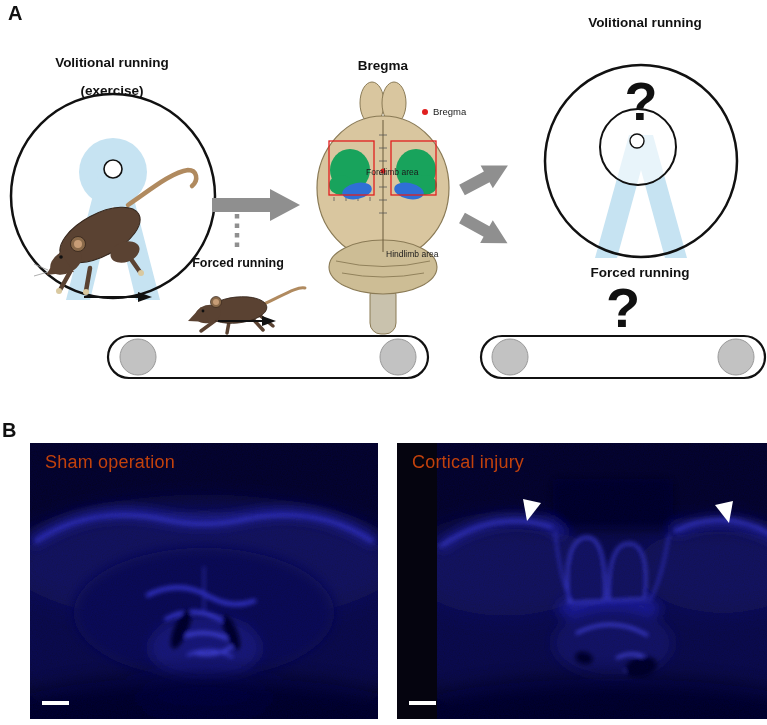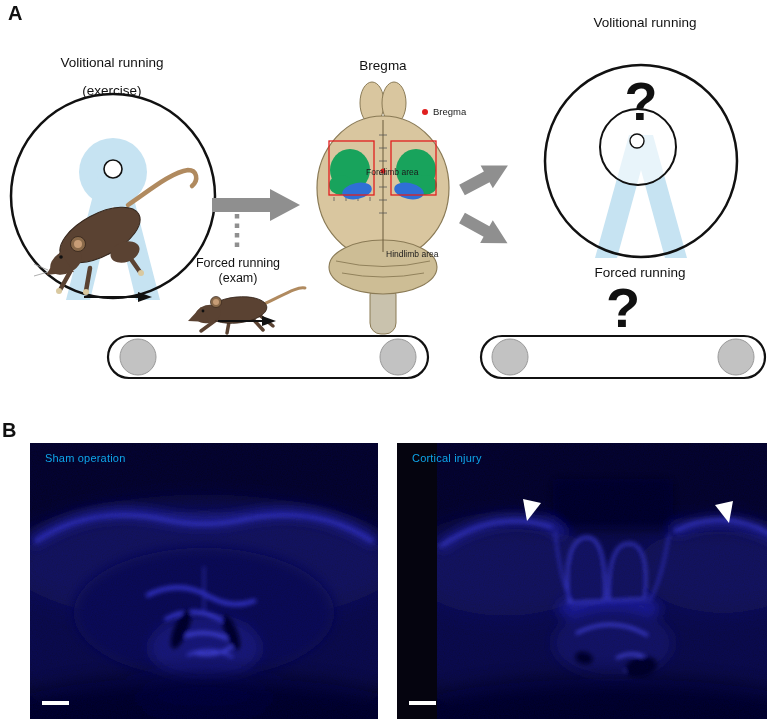--- a/index.html
+++ b/index.html
@@ -1,25 +1,25 @@
 <!DOCTYPE html>
 <html><head>
 <meta charset="utf-8">
 <style>
   html,body{margin:0;padding:0;background:#ffffff;}
   #figure{position:relative;width:767px;height:725px;background:#ffffff;overflow:hidden;
           font-family:"Liberation Sans",sans-serif;}
   .lbl{position:absolute;color:#111;line-height:1.15;}
   .panel-letter{font-size:20px;font-weight:700;}
-  .title{font-weight:400;font-size:13.5px;text-align:center;}
+  .title{font-weight:700;font-size:13.5px;text-align:center;}
   .small-note{font-size:8.5px;color:#1a1a1a;margin-top:44px;}
   .tiny{font-size:9.5px;color:#1a1a1a;}
   .qmark{font-weight:800;text-align:center;color:#111;}
   .micrograph{position:absolute;width:348px;height:276px;background:#05040f;}
-  .micro-label{position:absolute;left:15px;top:9px;color:#0ea5e9;font-size:11px;
+  .micro-label{position:absolute;left:15px;top:9px;color:#c2410c;font-size:18px;
                font-weight:500;letter-spacing:.2px;}
   .scale-bar{position:absolute;left:12px;bottom:14px;width:27px;height:4px;background:#ffffff;}
   svg{display:block;}
 </style>
 </head>
 <body>
 
 <div id="figure">
 
   <div class="lbl panel-letter" style="left:8px;top:2px;">A</div>
@@ -157,21 +157,20 @@
       <rect x="481" y="336" width="284" height="42" rx="21" fill="#ffffff" stroke="#111111" stroke-width="2.2"></rect>
       <circle cx="510" cy="357" r="18" fill="#c2c2c2" stroke="#9a9a9a" stroke-width="1"></circle>
       <circle cx="736" cy="357" r="18" fill="#c2c2c2" stroke="#9a9a9a" stroke-width="1"></circle>
     </g>
   </svg>
 
   <div class="lbl title" style="left:16px;top:55px;width:192px;">Volitional running</div>
   <div class="lbl title" style="left:16px;top:71px;width:192px;margin-top:12px;">(exercise)</div>
 
   <div class="lbl title" style="left:158px;top:256px;width:160px;font-size:12.5px;">Forced running</div>
-  <div class="lbl title" style="left:158px;top:271px;width:160px;font-size:12.5px;">(exam)</div>
 
   <div class="lbl title" style="left:338px;top:58px;width:90px;">Bregma</div>
   <div class="lbl tiny" style="left:433px;top:107px;">Bregma</div>
   <div class="lbl small-note" style="left:366px;top:124px;">Forelimb area</div>
   <div class="lbl small-note" style="left:386px;top:206px;">Hindlimb area</div>
 
   <div class="lbl title" style="left:545px;top:15px;width:200px;">Volitional running</div>
   <div class="lbl qmark" style="left:613px;top:70px;width:56px;font-size:54px;">?</div>
 
   <div class="lbl title" style="left:540px;top:265px;width:200px;">Forced running</div>

